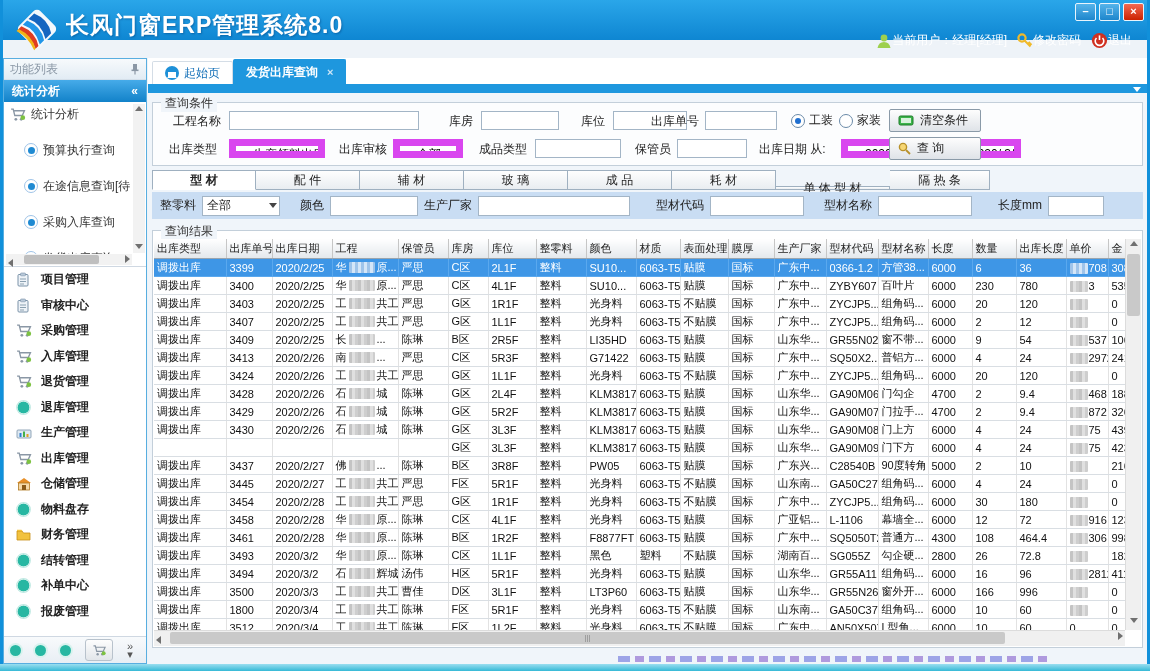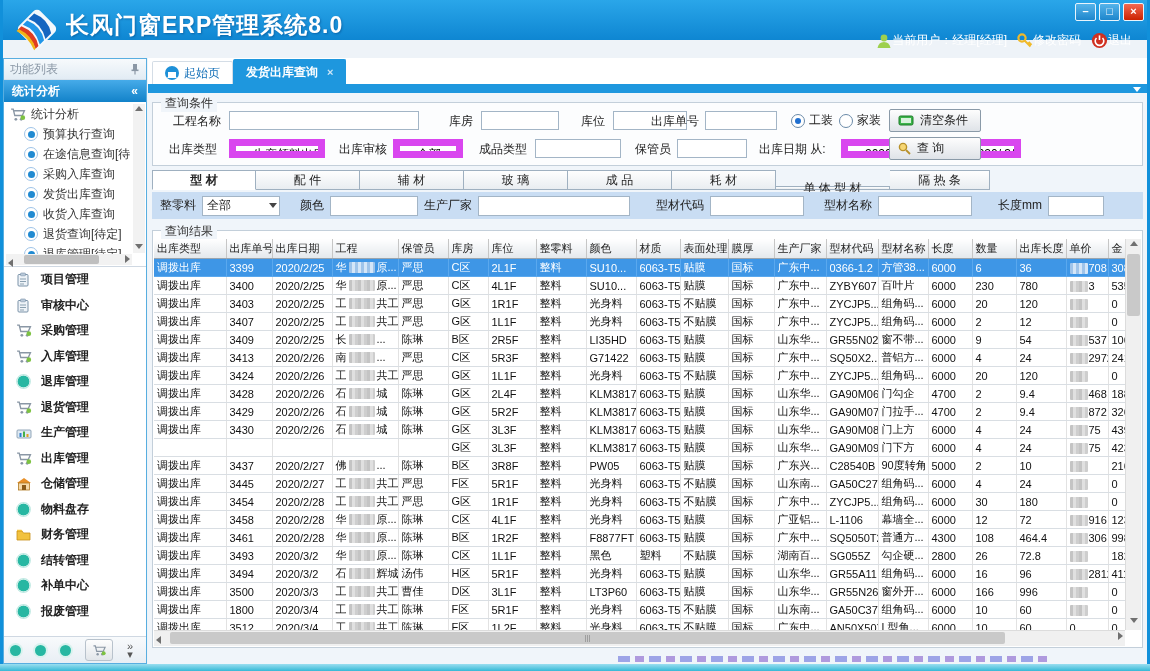--- a/index.html
+++ b/index.html
@@ -30,21 +30,21 @@
   .func-header{height:20px;background:linear-gradient(#f7fafc,#e2ecf4);color:#8a97a5;
     font-size:12px;display:flex;align-items:center;padding:0 6px;border-bottom:1px solid #d5e0ea;}
   .func-header .spacer{flex:1;}
   .group-header{height:22px;background:linear-gradient(#46abe9,#1282c9);color:#fff;font-size:12px;
     font-weight:bold;display:flex;align-items:center;padding:0 8px;}
   .group-header .spacer{flex:1;}
   .tree{position:relative;height:164px;border-bottom:1px solid #cfd8e2;}
   .tree-inner{position:absolute;left:2px;top:2px;right:14px;bottom:12px;overflow:hidden;}
   .tree-row{display:flex;align-items:center;height:20px;font-size:12px;color:#333;white-space:nowrap;}
   .tree-row.root{padding-left:4px;}
-  .tree-row.leaf{padding-left:18px;}
+  .tree-row.leaf{padding-left:18px;margin-top:16px;}
   .dot-ico{width:12px;height:12px;border-radius:50%;border:1px solid #9fc4e8;background:#fff;
     margin-right:5px;position:relative;flex:none;}
   .dot-ico::after{content:"";position:absolute;left:2.5px;top:2.5px;width:7px;height:7px;
     border-radius:50%;background:#1f8ad2;}
   .tree-vscroll{position:absolute;right:1px;top:2px;width:12px;bottom:13px;background:#f2f2f2;}
   .tree-hscroll{position:absolute;left:2px;bottom:1px;right:14px;height:11px;background:#f2f2f2;}
   .tree-hscroll .thumb{position:absolute;left:14%;top:1px;width:60%;height:9px;background:#bfbfbf;border-radius:2px;}
   .arr{width:0;height:0;border:4px solid transparent;margin:2px auto;}
   .arr.up{border-bottom:5px solid #707070;border-top:none;}
   .arr.dn{border-top:5px solid #707070;border-bottom:none;}
@@ -279,37 +279,37 @@
             <path d="M1 2 h2 l1.5 6 h7 l2-4.5 H4" fill="none" stroke="#8a97a5" stroke-width="1.3"></path>
             <circle cx="5.5" cy="11.5" r="1.3" fill="#8a97a5"></circle>
             <circle cx="10.5" cy="11.5" r="1.3" fill="#8a97a5"></circle>
             <circle cx="12" cy="10" r="2.2" fill="#7dc242"></circle>
           </svg>
         </span>
         <span>入库管理</span>
       </div>
       <div class="side-item">
         <span class="ic">
-          <svg width="15" height="15" viewBox="0 0 15 15">
-            <circle cx="7.5" cy="7.5" r="6" fill="#27b7a2"></circle>
-            <circle cx="7.5" cy="7.5" r="6.8" fill="none" stroke="#bfe9e2" stroke-width="1.2"></circle>
-          </svg>
-        </span>
-        <span>退库管理</span>
-      </div>
-      <div class="side-item">
-        <span class="ic">
           <svg width="16" height="15" viewBox="0 0 15 14">
             <path d="M1 2 h2 l1.5 6 h7 l2-4.5 H4" fill="none" stroke="#8a97a5" stroke-width="1.3"></path>
             <circle cx="5.5" cy="11.5" r="1.3" fill="#8a97a5"></circle>
             <circle cx="10.5" cy="11.5" r="1.3" fill="#8a97a5"></circle>
             <circle cx="12" cy="10" r="2.2" fill="#7dc242"></circle>
           </svg>
         </span>
         <span>退货管理</span>
+      </div>
+      <div class="side-item">
+        <span class="ic">
+          <svg width="15" height="15" viewBox="0 0 15 15">
+            <circle cx="7.5" cy="7.5" r="6" fill="#27b7a2"></circle>
+            <circle cx="7.5" cy="7.5" r="6.8" fill="none" stroke="#bfe9e2" stroke-width="1.2"></circle>
+          </svg>
+        </span>
+        <span>退库管理</span>
       </div>
       <div class="side-item">
         <span class="ic">
           <svg width="16" height="13" viewBox="0 0 16 13">
             <rect x="1" y="4" width="14" height="8" rx="1" fill="#dfe9f2" stroke="#7a92a8" stroke-width="0.8"></rect>
             <rect x="3.5" y="7" width="2" height="4" fill="#2a7fd0"></rect>
             <rect x="7" y="5.5" width="2" height="5.5" fill="#44b04a"></rect>
             <rect x="10.5" y="8" width="2" height="3" fill="#e0a020"></rect>
           </svg>
         </span>

